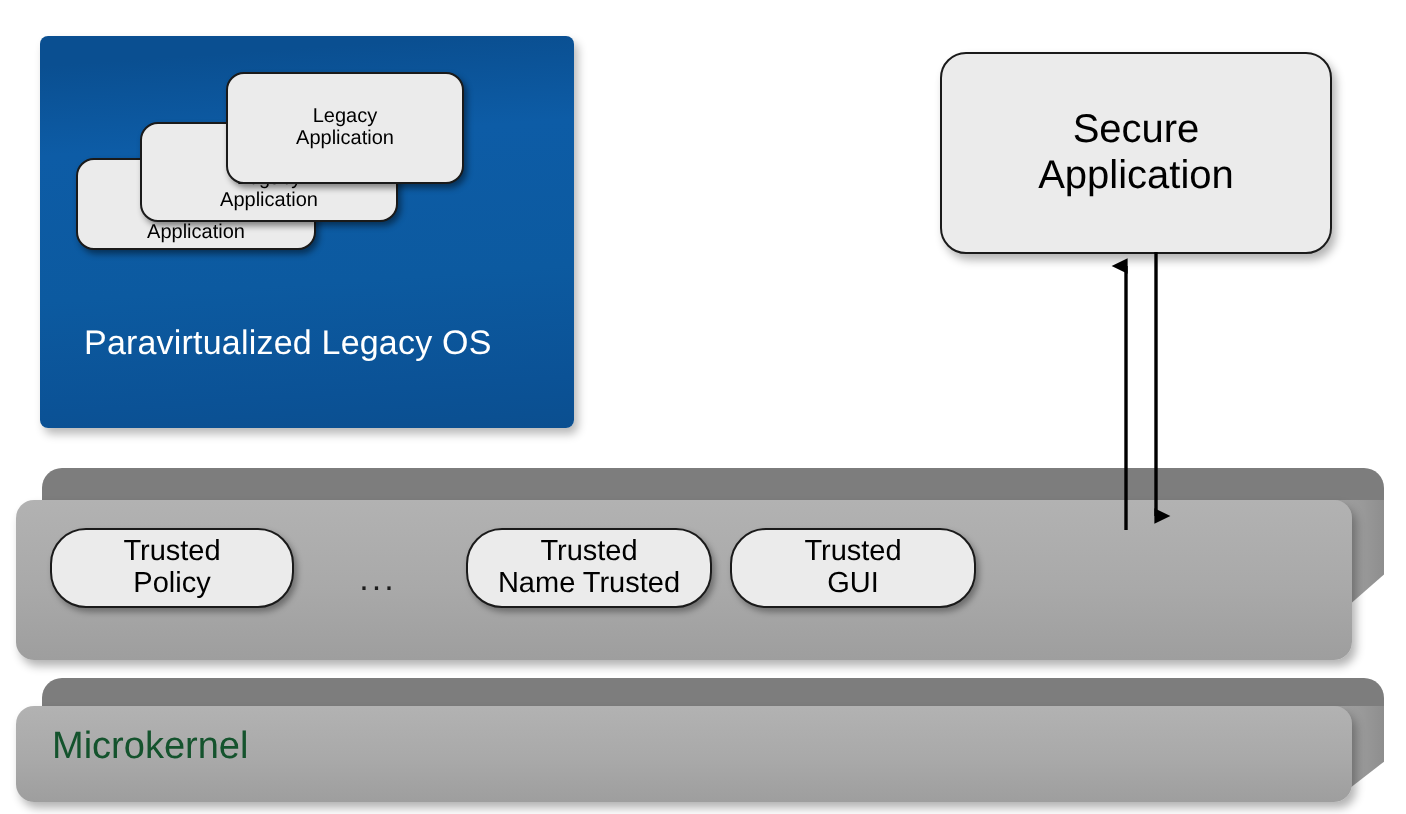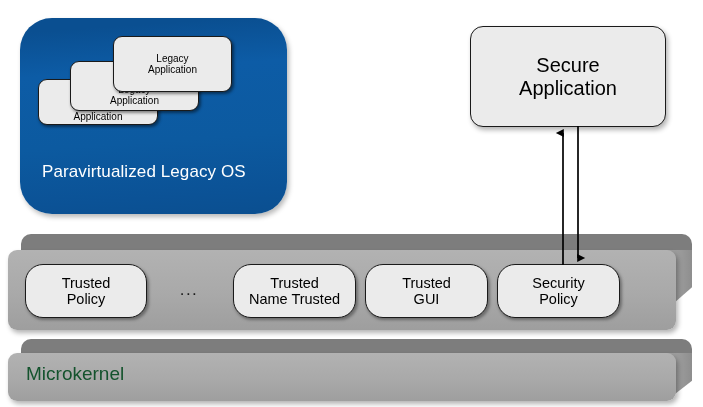--- a/index.html
+++ b/index.html
@@ -36,21 +36,21 @@
   }
   .lightbox .ln { display: block; }
 
   
   .vmbox {
     position: absolute;
     left: 20px;
     top: 18px;
     width: 267px;
     height: 196px;
-    border-radius: 32px;
+    border-radius: 4px;
     background: linear-gradient(176deg, #0a4f91 0%, #0a4f91 7%, #0d5ca6 28%, #0c5aa0 62%, #0b5296 88%, #0b4f90 100%);
     box-shadow: 2px 3px 5px rgba(0,0,0,0.28);
   }
   
   .vmbox::before {
     content: "";
     position: absolute;
     left: 0; top: 0; right: 0;
     height: 16px;
     border-radius: 24px 24px 0 0;
@@ -124,21 +124,21 @@
   .kernel-label {
     position: absolute;
     left: 26px;
     top: 363px;
     font-size: 19px;
     color: #14532d;
     white-space: nowrap;
   }
 
   
-  .svcbox { height: 54px; top: 264px; border-radius: 18px; z-index: 6;
+  .svcbox { height: 40px; top: 264px; border-radius: 18px; z-index: 6;
             box-shadow: 1.5px 2px 3px rgba(0,0,0,0.35); }
   .svcbox .ln { font-size: 14.5px; }
   #svc-loader      { left: 25px;  width: 122px; }
   #svc-nameserver  { left: 233px; width: 123px; }
   #svc-gui         { left: 365px; width: 123px; }
   #svc-policy      { left: 497px; width: 123px; }
 
   .ellipsis {
     position: absolute;
     left: 172px;
@@ -205,24 +205,20 @@
   <div class="lightbox svcbox" id="svc-nameserver">
     <span class="ln">Trusted</span>
     <span class="ln">Name Trusted</span>
   </div>
 
   <div class="lightbox svcbox" id="svc-gui">
     <span class="ln">Trusted</span>
     <span class="ln">GUI</span>
   </div>
 
-  <div class="lightbox svcbox" id="svc-policy">
-    <span class="ln">Security</span>
-    <span class="ln">Policy</span>
-  </div>
 
   <div class="slab" id="kernel-slab">
     <div class="top"></div>
     <div class="side"></div>
     <div class="front"></div>
   </div>
   <div class="kernel-label">Microkernel</div>
 
   <svg id="arrows" viewBox="0 0 703 407">
     <defs>

